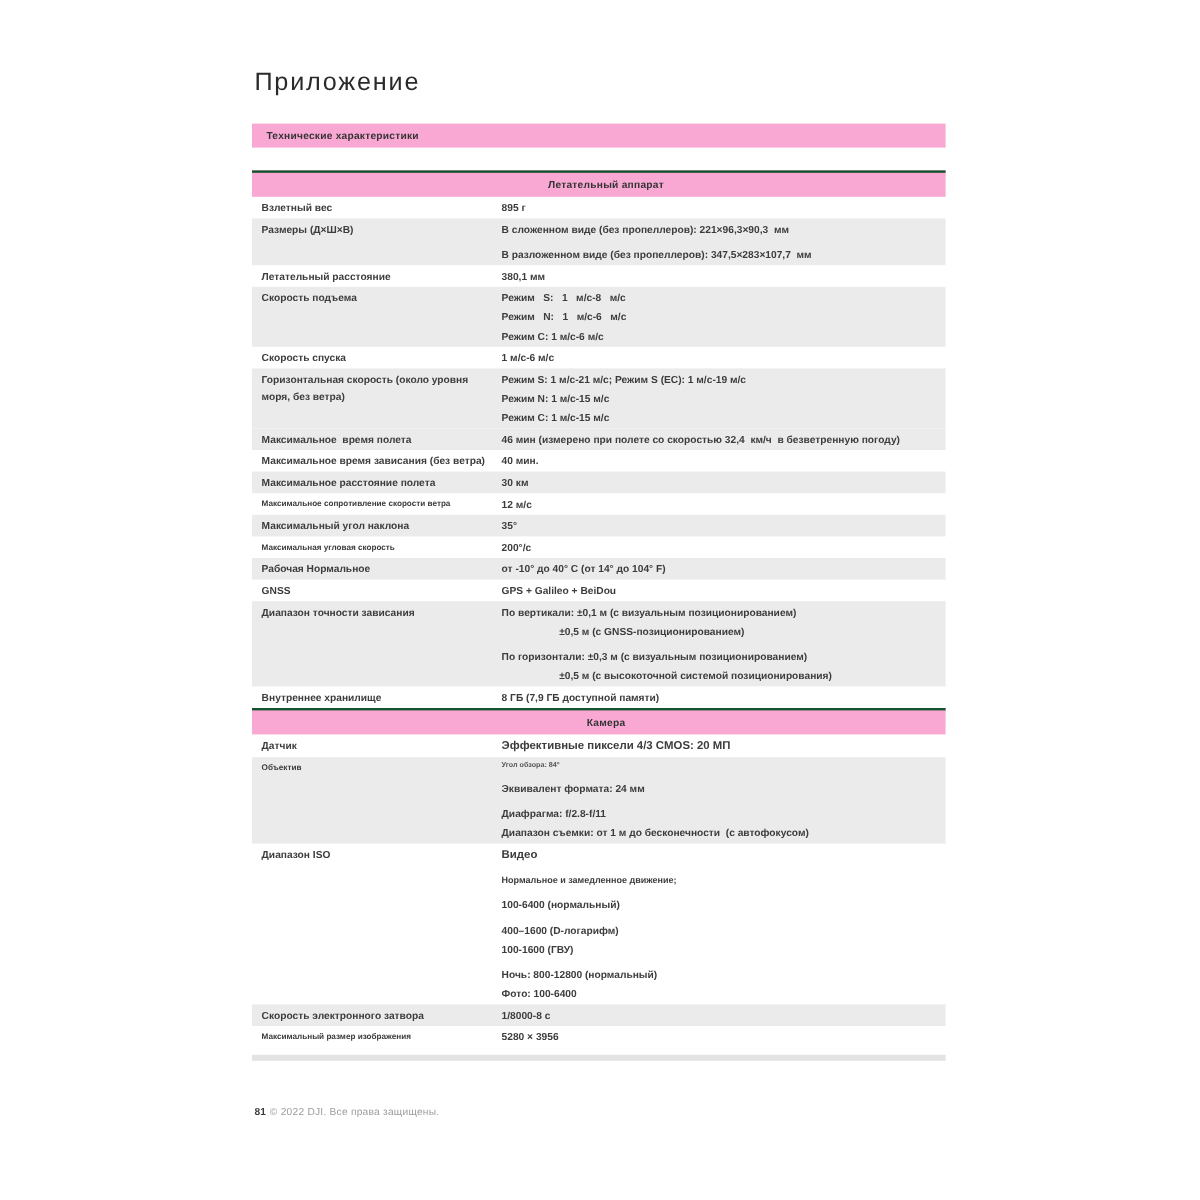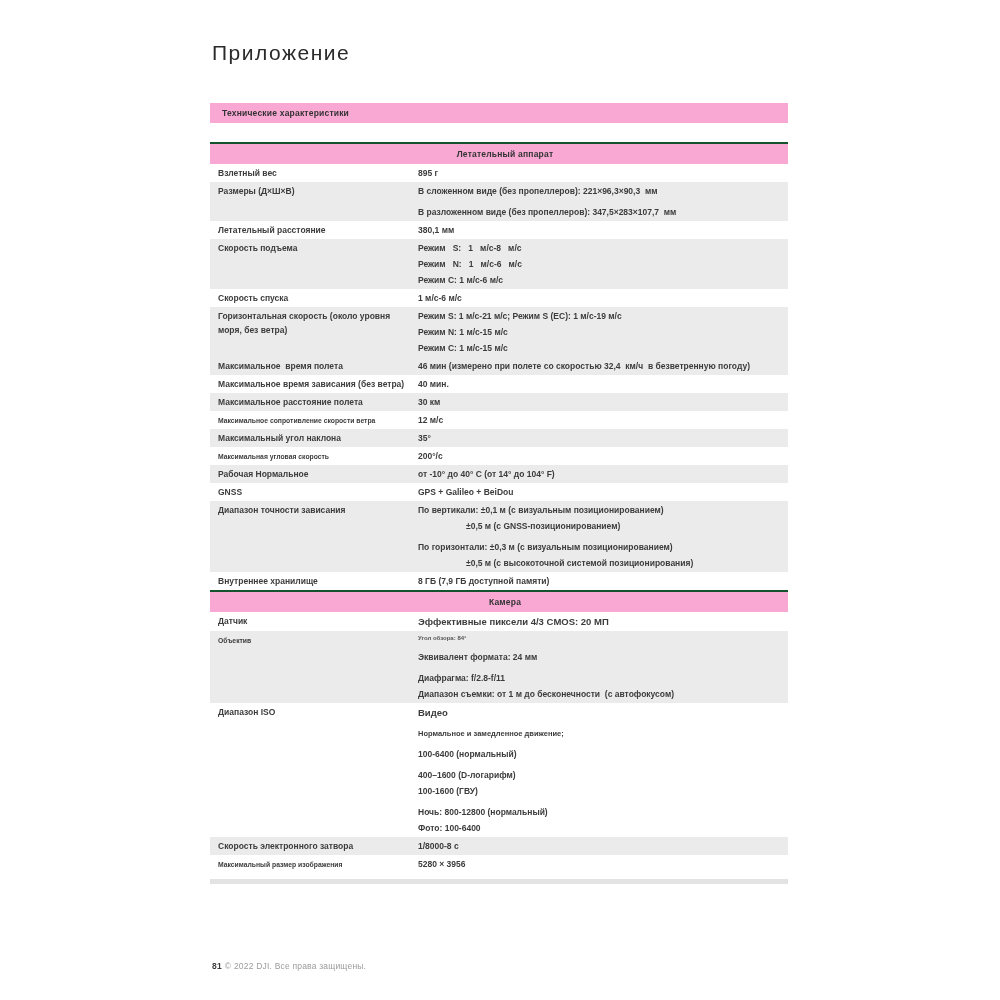--- a/index.html
+++ b/index.html
@@ -2,21 +2,21 @@
 <html><head>
 <meta charset="utf-8">
 <style>
   * { margin:0; padding:0; box-sizing:border-box; }
   html,body { background:#ffffff; }
   body {
     width:1000px; height:1000px; position:relative; overflow:hidden;
     font-family:"Liberation Sans", sans-serif; color:#3c3c3c;
   }
   .page-title {
-    position:absolute; left:212px; top:41px;
+    position:absolute; left:212px; top:57px;
     font-size:21px; letter-spacing:1.5px; color:#2a2a2a; font-weight:400;
   }
   .content { position:absolute; left:210px; top:103px; width:578px; }
   .bar {
     background:#f9a8d4; padding:5px 0 5px 12px;
     font-size:8.5px; font-weight:700; color:#333; letter-spacing:.2px;
   }
   .bar.specs { margin-bottom:19px; }
   .bar.dark-top { border-top:2px solid #14532d;text-align:center; }
   .row { display:flex; padding:1px 0 1px 8px; }
@@ -28,21 +28,21 @@
   .cell-label.small { font-size:6.8px; line-height:12px; padding-top:3px; }
   .cell-value { flex:1; font-size:8.5px; font-weight:700; padding-right:4px; }
   .vline { line-height:16px; white-space:pre-wrap; }
   .vline.gap { margin-top:5px; }
   .vline.indent { padding-left:48px; }
   .vline.tiny { font-size:6px; line-height:12px; color:#555; }
   .vline.small { font-size:7.5px; line-height:15px; }
   .vline.large { font-size:9.5px; line-height:17px; }
   .next-sliver { height:5px; background:#e3e3e3; margin-top:6px; }
   .footer {
-    position:absolute; left:212px; top:961px;
+    position:absolute; left:212px; top:921px;
     font-size:8.5px; color:#9c9c9c; letter-spacing:.2px;
   }
   .footer .pagenum { color:#3c3c3c; font-weight:700; margin-right:3px; }
 </style>
 </head>
 <body>
 
 <div class="page-title">Приложение</div>
 
 <div class="content">

